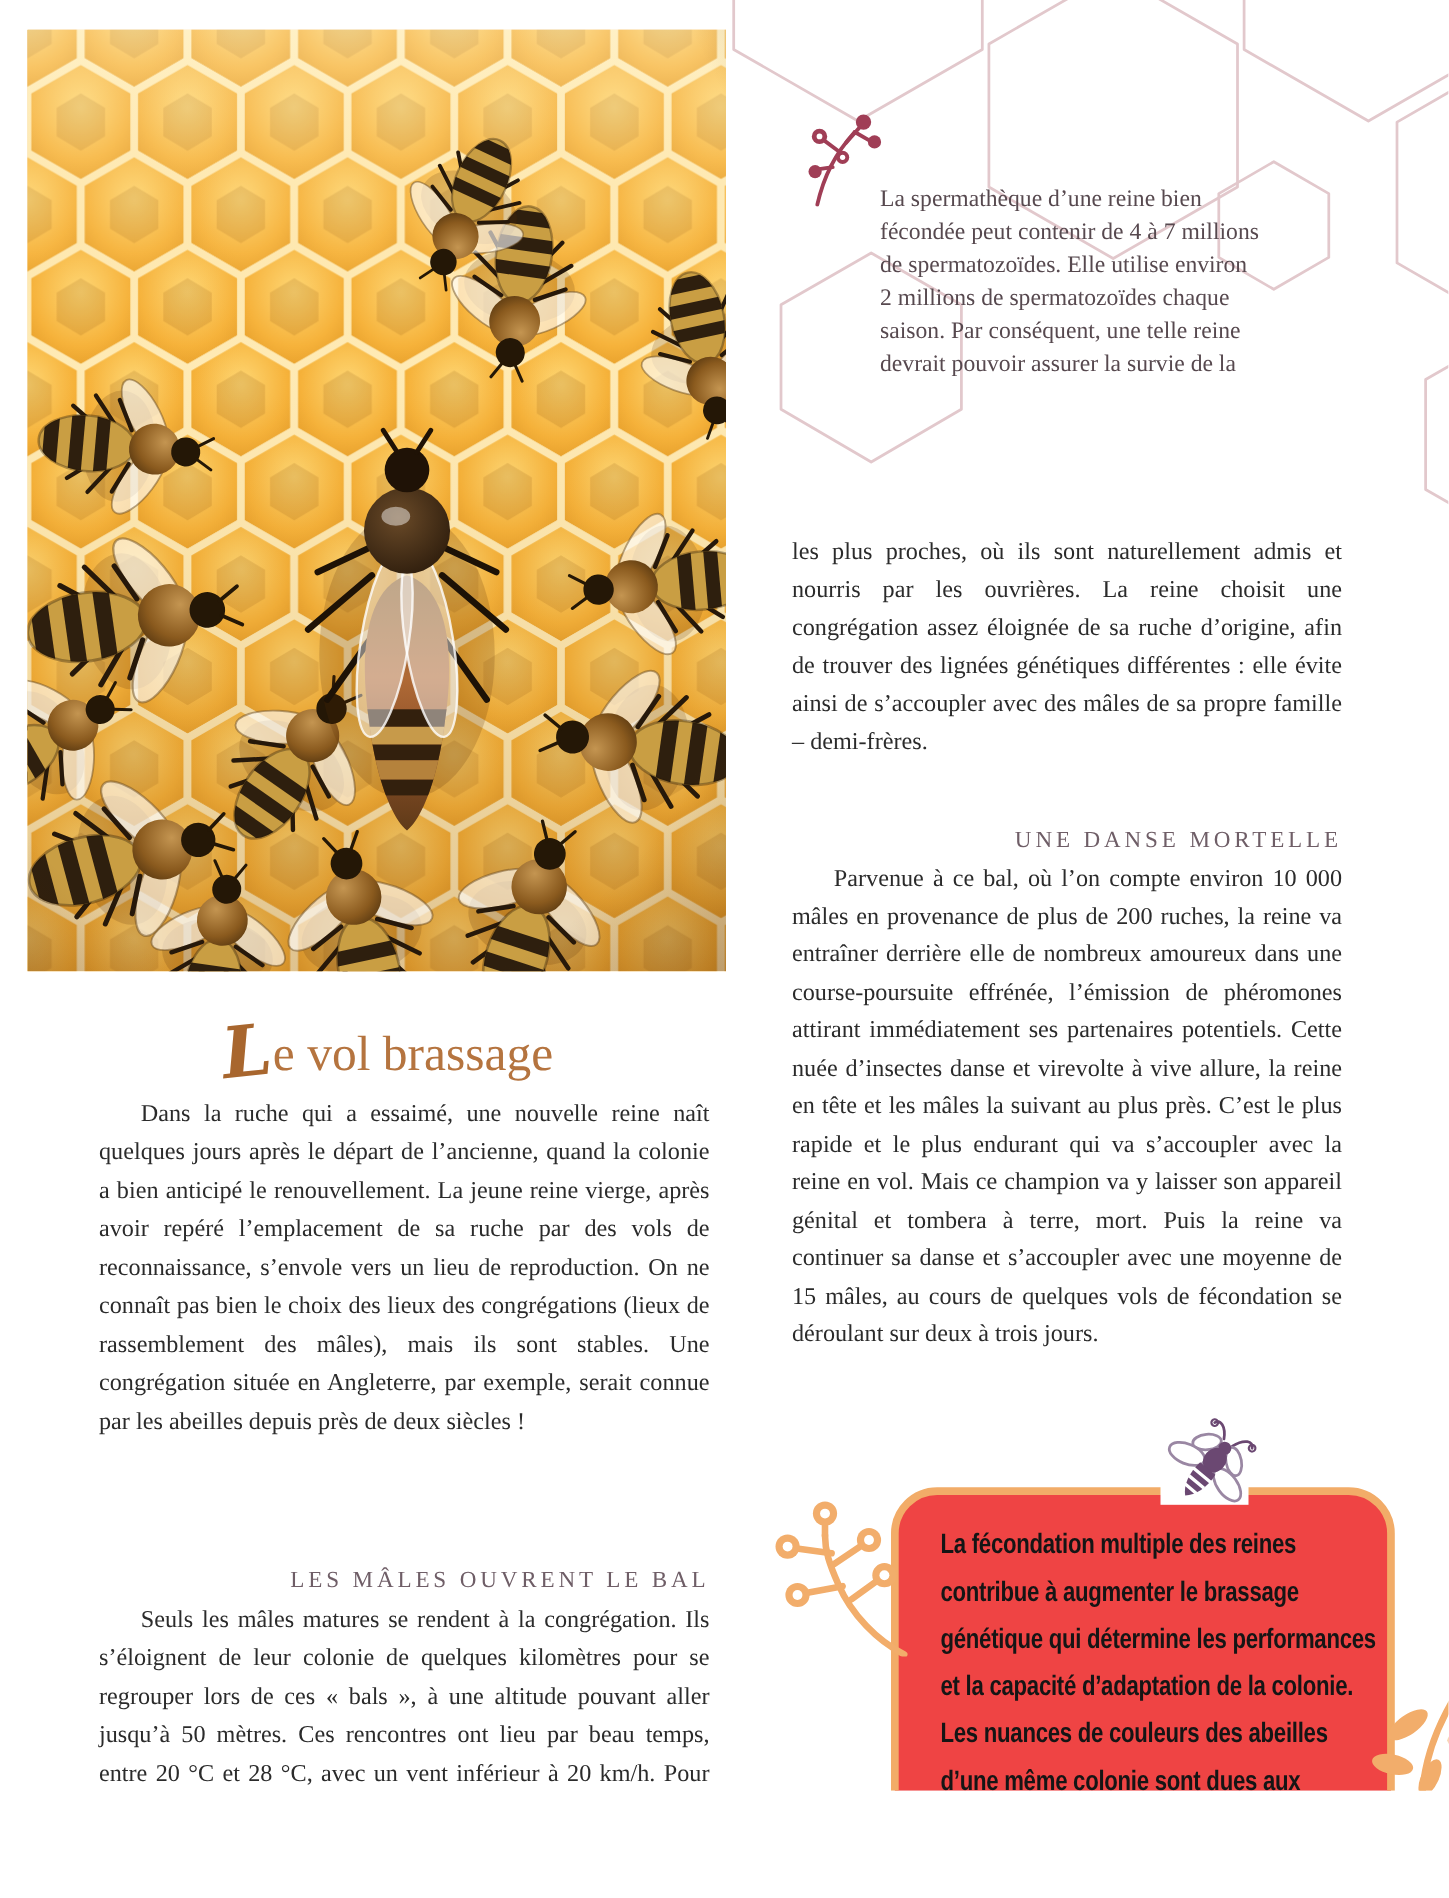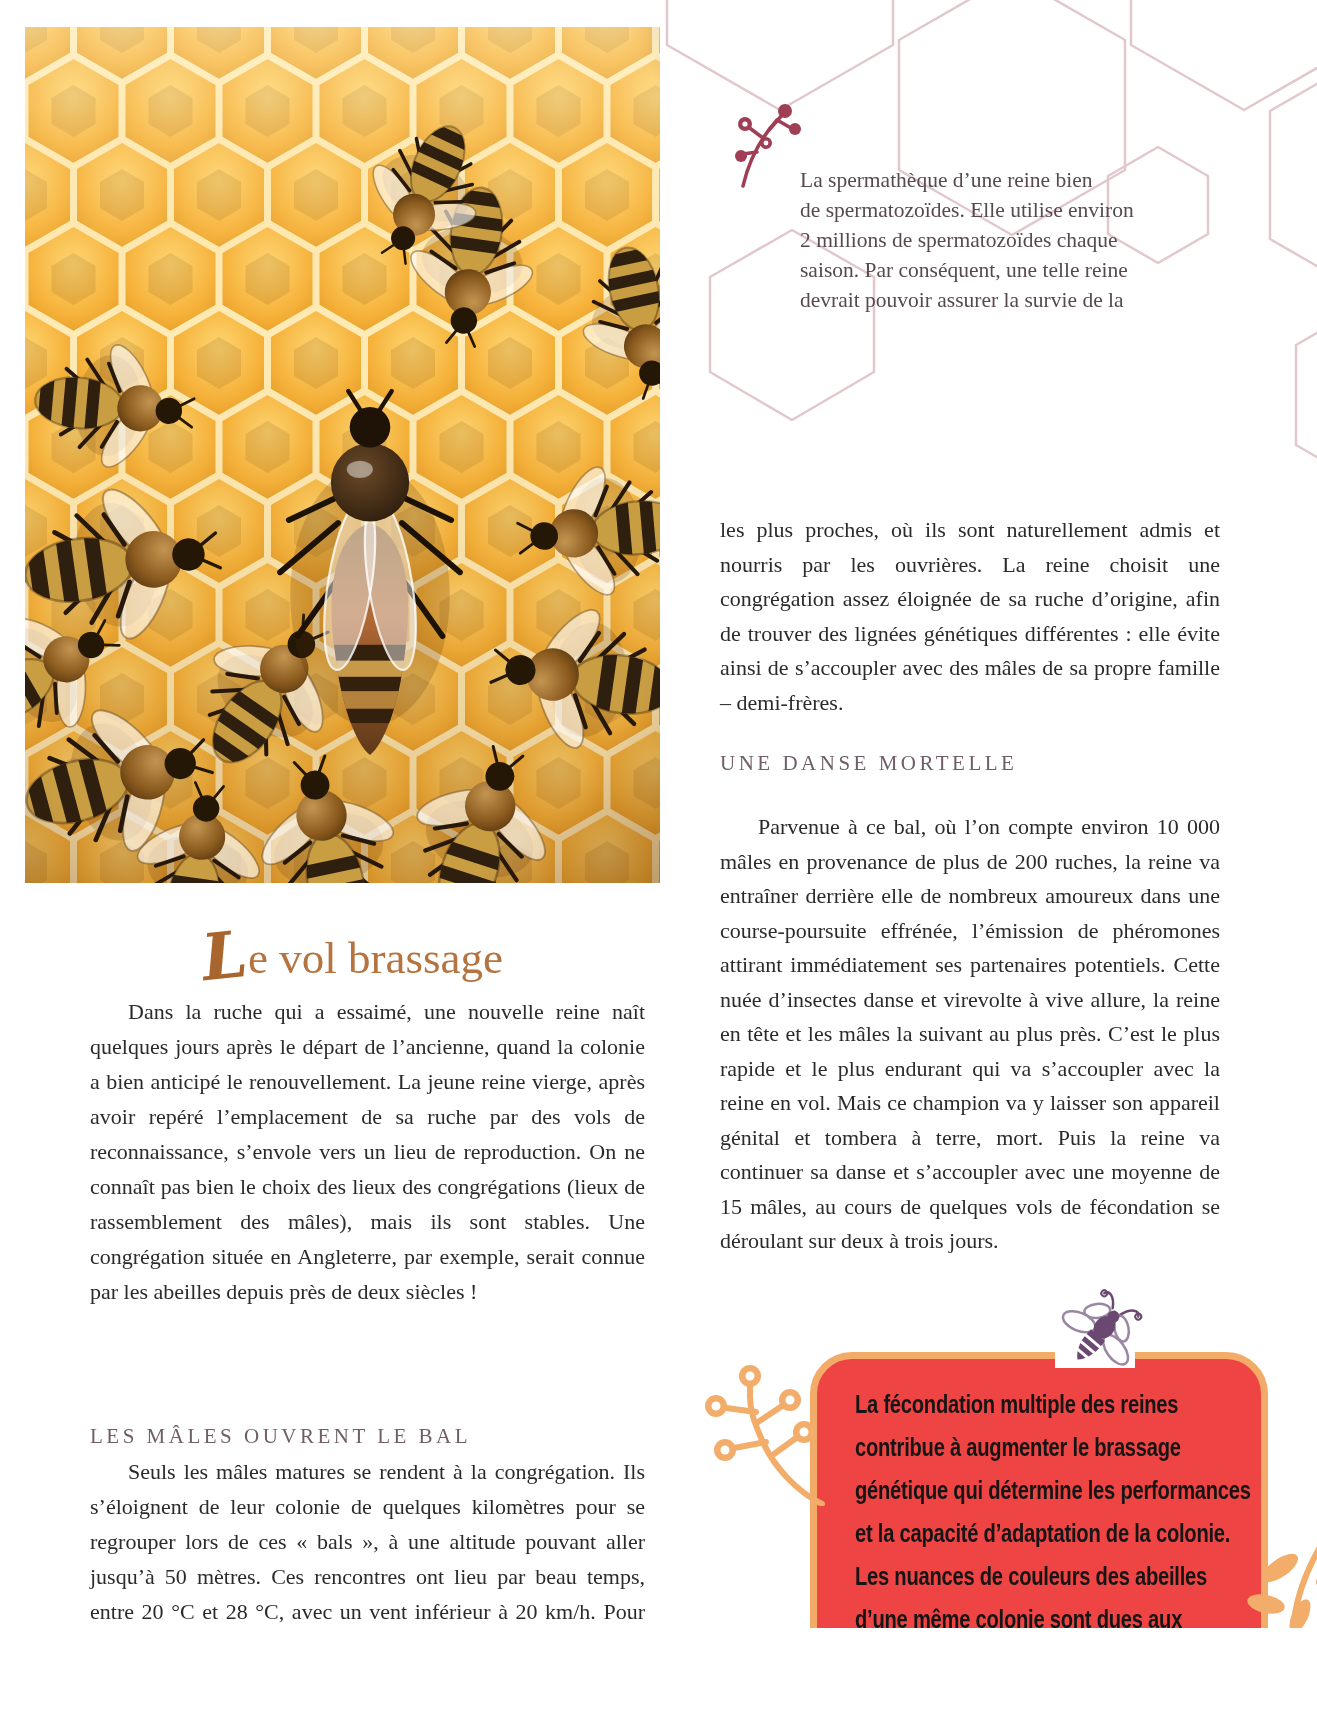--- a/index.html
+++ b/index.html
@@ -22,23 +22,23 @@
   .note .nl{font-size:21.5px;line-height:30px;color:#57494f;}
 
   
   .h1{position:absolute;left:202px;top:930px;z-index:2;font-size:45px;line-height:56px;
       color:#b5743f;font-weight:normal;margin:0;}
   .h1 .hinit{display:inline-block;font-family:"DejaVu Serif", serif;font-style:italic;font-weight:bold;
       font-size:64px;color:#a8662e;transform:rotate(-6deg);line-height:0;position:relative;top:5px;margin-right:1px;}
   .para{position:absolute;z-index:2;margin:0;text-align:justify;font-size:22px;}
   .indent{text-indent:38px;}
   .p-left{left:90px;width:555px;line-height:35px;}
-  .p-right{left:720px;width:500px;line-height:34.5px;margin-top:29px;}
+  .p-right{left:720px;width:500px;line-height:34.5px;}
   .subhead{position:absolute;z-index:2;margin:0;font-weight:normal;font-size:21px;letter-spacing:3.5px;
-      color:#6f5e67;text-align:left;}
+      color:#6f5e67;text-align:right;}
   .sh-left{left:90px;width:555px;top:1424px;}
   .sh-right{left:720px;width:500px;top:751px;}
   #lc-para1{top:994px;}
   #lc-para2{top:1454px;}
   #rc-para1{top:484px;}
   #rc-para2{top:781px;}
 
   
   .callout{position:absolute;left:810px;top:1352px;width:458px;height:324px;z-index:2;
       border:7px solid #f2ac68;border-radius:42px;background:#ef4444;}
@@ -195,20 +195,21 @@
       <circle cx="8" cy="60" r="6"></circle>
       <circle cx="12" cy="28" r="7"></circle>
       <circle cx="33" cy="47" r="6"></circle>
     </g>
     <circle cx="12" cy="28" r="2.6" fill="#ffffff"></circle>
     <circle cx="33" cy="47" r="2.4" fill="#ffffff"></circle>
   </svg>
 
   <aside class="note">
     <div class="nl">La spermathèque d’une reine bien</div>
+    <div class="nl">fécondée peut contenir de 4 à 7 millions</div>
     <div class="nl">de spermatozoïdes. Elle utilise environ</div>
     <div class="nl">2 millions de spermatozoïdes chaque</div>
     <div class="nl">saison. Par conséquent, une telle reine</div>
     <div class="nl">devrait pouvoir assurer la survie de la</div>
   </aside>
 
   <h1 class="h1"><span class="hinit">L</span><span>e vol brassage</span></h1>
 
   <p class="para p-left indent" id="lc-para1">Dans la ruche qui a essaimé, une nouvelle reine naît quelques jours après le départ de l’ancienne, quand la colonie a bien anticipé le renouvellement. La jeune reine vierge, après avoir repéré l’emplacement de sa ruche par des vols de reconnaissance, s’envole vers un lieu de reproduction. On ne connaît pas bien le choix des lieux des congrégations (lieux de rassemblement des mâles), mais ils sont stables. Une congrégation située en Angleterre, par exemple, serait connue par les abeilles depuis près de deux siècles !</p>
 

